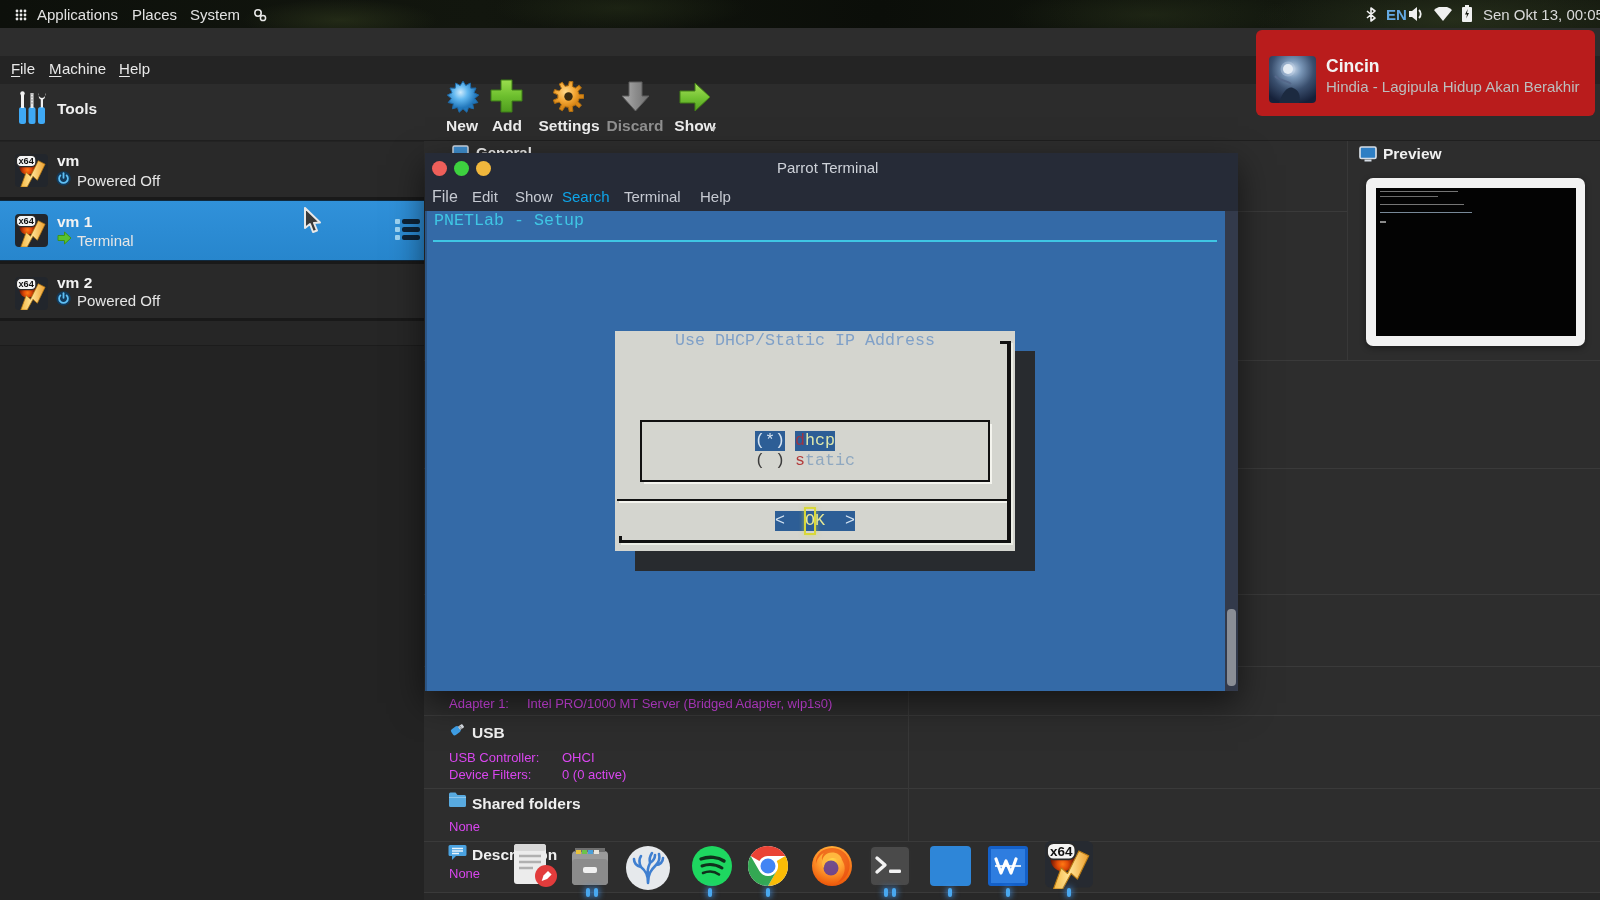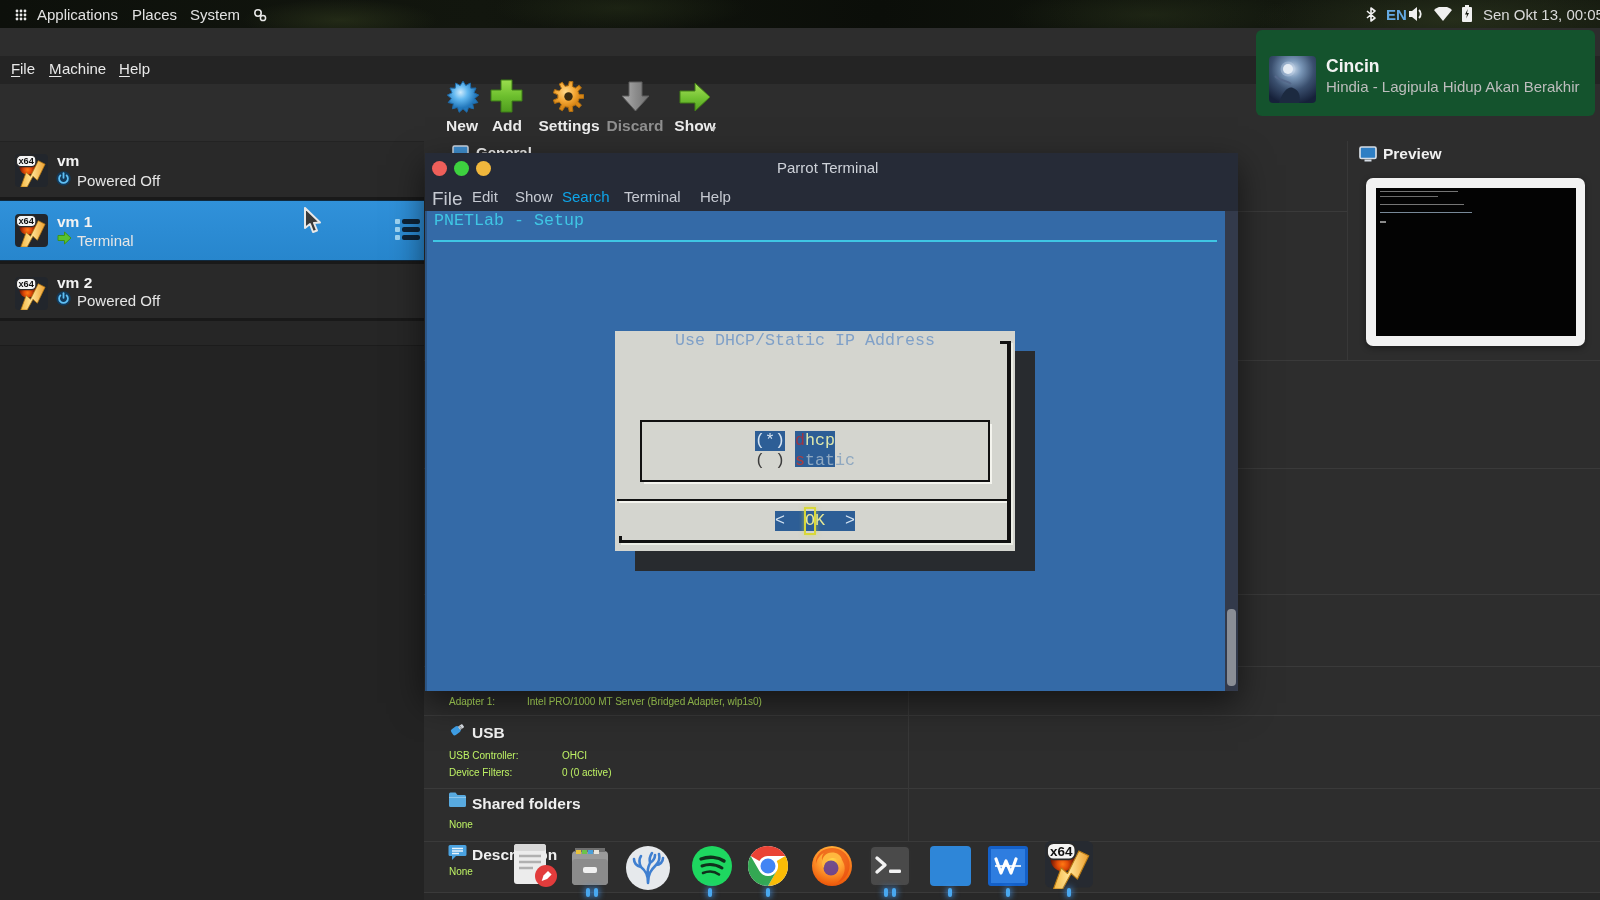--- a/index.html
+++ b/index.html
@@ -24,29 +24,29 @@
 #vbtool{position:absolute;left:0;top:56px;width:1600px;height:57px;background:#2c2c2c;border-bottom:1px solid #1f1f1f;}
 .tblabel{position:absolute;font-size:15.5px;font-weight:600;color:#ececec;text-align:center;}
 #vmpanel{position:absolute;left:0;top:141px;width:424px;height:759px;background:#232323;}
 .vmrow{position:absolute;left:0;width:424px;background:#292929;}
 .sep{position:absolute;left:0;width:424px;background:#191919;}
 .vmname{position:absolute;font-size:15.5px;font-weight:bold;color:#f2f2f2;}
 .vmst{position:absolute;font-size:15px;color:#e6e6e6;}
 #details{position:absolute;left:424px;top:141px;width:1176px;height:759px;background:#2d2d2d;}
 .dline{position:absolute;background:#3a3a3a;height:1px;}
 .vline{position:absolute;background:#383838;width:1px;}
-.dtxt{position:absolute;font-size:10px;color:#bef264;white-space:pre;}
+.dtxt{position:absolute;font-size:13px;color:#d946ef;white-space:pre;}
 .dhead{position:absolute;font-size:15px;font-weight:bold;color:#f0f0f0;white-space:pre;}
 #term{position:absolute;left:425px;top:153px;width:813px;height:538px;background:#262b37;box-shadow:0 12px 32px rgba(0,0,0,.55);}
 .tdot{position:absolute;top:8px;width:15px;height:15px;border-radius:50%;}
 #tcontent{position:absolute;left:0;top:58px;width:800px;height:480px;background:#346aa7;overflow:hidden;}
 #tscroll{position:absolute;left:800px;top:58px;width:13px;height:480px;background:#333a4b;}
 #thumb{position:absolute;left:2px;top:398px;width:9px;height:77px;background:#8a8e96;border-radius:4px;}
 .mono{font-family:"Liberation Mono",monospace;font-size:16.667px;line-height:20px;letter-spacing:0;}
-#notif{position:absolute;left:1256px;top:30px;width:339px;height:86px;background:#14532d;border-radius:6px;}
+#notif{position:absolute;left:1256px;top:30px;width:339px;height:86px;background:#b91c1c;border-radius:6px;}
 .ind{position:absolute;top:888px;width:4px;height:9px;background:#49a8f0;border-radius:2px;box-shadow:0 0 6px 1px rgba(70,160,255,.75);}
 </style>
 </head>
 <body>
 <div id="topbar">
 <svg style="left:15px;top:9px" width="12" height="12">
       <circle cx="2" cy="2" r="1.4" fill="#e8e8e8"></circle>
       <circle cx="6" cy="2" r="1.4" fill="#e8e8e8"></circle>
       <circle cx="10" cy="2" r="1.4" fill="#e8e8e8"></circle>
       <circle cx="2" cy="6" r="1.4" fill="#e8e8e8"></circle>
@@ -82,20 +82,39 @@
 <span class="m" style="left:1483px;color:#dadada">Sen Okt 13, 00:05</span>
 </div>
 <div id="vbw">
 <div id="vbmenu">
 <span style="left:11px;text-decoration:underline;text-decoration-thickness:1px;text-underline-offset:2px">F</span>
       <span style="left:20px">ile</span>
 <span style="left:49px;text-decoration:underline;text-decoration-thickness:1px;text-underline-offset:2px">M</span>
       <span style="left:62px">achine</span>
 <span style="left:119px;text-decoration:underline;text-decoration-thickness:1px;text-underline-offset:2px">H</span>
       <span style="left:130px">elp</span>
+</div>
+<div id="vbtool">
+<svg style="left:17px;top:7px" width="30" height="36" viewBox="0 0 30 36">
+<g>
+          <rect x="2" y="16" width="7" height="17" rx="2.5" fill="#3fa9f5"></rect>
+          <rect x="4" y="1" width="3" height="16" fill="#f2f2f2"></rect>
+          <circle cx="5.5" cy="2.5" r="2.2" fill="#f2f2f2"></circle>
+        </g>
+<g>
+          <rect x="11.5" y="16" width="7" height="17" rx="2.5" fill="#3fa9f5"></rect>
+          <rect x="13.5" y="2" width="3" height="15" fill="#e8e8e8"></rect>
+          <path d="M13.5,3 h3 M13.5,6 h3 M13.5,9 h3 M13.5,12 h3" stroke="#9a9a9a" stroke-width="1"></path>
+        </g>
+<g>
+          <rect x="21" y="16" width="7" height="17" rx="2.5" fill="#3fa9f5"></rect>
+          <path d="M22,2 a3.4 3.4 0 1 0 6,0 l0,4 a3 3 0 0 1 -2,2.5 l0,8 h-2.2 l0,-8 a3 3 0 0 1 -2,-2.5 Z" fill="#f2f2f2"></path>
+        </g>
+</svg>
+<div class="t" style="left:57px;top:16px;font-size:15.5px;font-weight:bold;color:#f0f0f0">Tools</div>
 </div>
 </div>
 <svg style="left:447px;top:81px" width="32" height="32" viewBox="0 0 32 32">
 <defs>
       <radialGradient id="ng" cx="42%" cy="36%">
         <stop offset="0%" stop-color="#cdeafc"></stop>
         <stop offset="45%" stop-color="#62b8f0"></stop>
         <stop offset="100%" stop-color="#2277bb"></stop>
       </radialGradient>
     </defs>
@@ -300,36 +319,36 @@
     <path d="M2,1 h15 a1.5 1.5 0 0 1 1.5,1.5 v8 a1.5 1.5 0 0 1 -1.5,1.5 h-9 l-4,4 v-4 h-2 a1.5 1.5 0 0 1 -1.5,-1.5 v-8 A1.5 1.5 0 0 1 2,1 Z" fill="#4aa2e0"></path>
     <path d="M4,4.5 h11 M4,7 h11 M4,9.5 h7" stroke="#eaf4fb" stroke-width="1.3"></path>
   </svg>
 <div class="dhead" style="left:472px;top:846px;font-size:15.5px">Description</div>
 <div class="dtxt" style="left:449px;top:866px">None</div>
 <div id="term">
 <div class="tdot" style="left:7px;background:#ee5f5a"></div>
 <div class="tdot" style="left:29px;background:#3dd13f"></div>
 <div class="tdot" style="left:51px;background:#f0b73c"></div>
 <div class="t" style="left:352px;top:6px;font-size:15px;color:#ced2d9">Parrot Terminal</div>
-<div class="t" style="left:7px;top:35px;font-size:19px;color:#c6cad2">File</div>
+<div class="t" style="left:7px;top:35px;font-size:16px;color:#c6cad2">File</div>
 <div class="t" style="left:47px;top:35px;font-size:15px;color:#c6cad2">Edit</div>
 <div class="t" style="left:90px;top:35px;font-size:15px;color:#c6cad2">Show</div>
 <div class="t" style="left:137px;top:35px;font-size:15px;color:#0ea5e9">Search</div>
 <div class="t" style="left:199px;top:35px;font-size:15px;color:#c6cad2">Terminal</div>
 <div class="t" style="left:275px;top:35px;font-size:15px;color:#c6cad2">Help</div>
 <div id="tcontent">
       <div class="abs" style="left:0;top:0;width:2px;height:480px;background:#2b5585"></div>
 <div class="t mono" style="left:9px;top:0;color:#3fc6e4">PNETLab - Setup</div>
 <div class="abs" style="left:8px;top:29px;width:784px;height:2px;background:#3fc6e4"></div>
 <div class="abs" style="left:210px;top:140px;width:400px;height:220px;background:#282b2f"></div>
 <div class="abs" style="left:190px;top:120px;width:400px;height:220px;background:#d4d5cf"></div>
 <div class="t mono" style="left:250px;top:120px;color:#7fa0c8">Use DHCP/Static IP Address</div>
 <div class="abs" style="left:215px;top:209px;width:350px;height:62px;border:2px solid #111;box-shadow:3px 3px 0 -1px #f4f4ee"></div>
 <div class="abs mono" style="left:330px;top:220px;width:30px;height:20px;background:#2d5e96;color:#d5e4f2;text-align:center">(*)</div>
-<div class="abs mono" style="left:370px;top:220px;width:40px;height:36px;background:#2d5e96"><span style="color:#9c3544">d</span><span style="color:#dfe8ac">hcp</span></div>
+<div class="abs mono" style="left:370px;top:220px;width:40px;height:20px;background:#2d5e96"><span style="color:#9c3544">d</span><span style="color:#dfe8ac">hcp</span></div>
 <div class="t mono" style="left:330px;top:240px;color:#3c3c3c">( ) <span style="color:#b23b3b">s</span><span style="color:#8fa8c0">tatic</span></div>
 <div class="abs" style="left:192px;top:288px;width:390px;height:2px;background:#111"></div>
 <div class="abs" style="left:194px;top:290px;width:390px;height:2px;background:#f4f4ee"></div>
 <div class="abs mono" style="left:350px;top:300px;width:80px;height:20px;background:#2d5e96;color:#d5e4f2">&lt;  <span style="color:#e6e896">OK</span>  &gt;</div>
 <div class="abs" style="left:379px;top:296px;width:12px;height:28px;border:2px solid #d8d83a;box-shadow:0 0 5px rgba(225,225,60,.55)"></div>
 <div class="abs" style="left:194px;top:329px;width:391px;height:3px;background:#111"></div>
 <div class="abs" style="left:582px;top:130px;width:4px;height:202px;background:#111"></div>
 <div class="abs" style="left:575px;top:130px;width:7px;height:3px;background:#111"></div>
 <div class="abs" style="left:194px;top:325px;width:3px;height:7px;background:#111"></div>
 <div class="abs" style="left:586px;top:132px;width:2px;height:200px;background:#eceee6"></div>

